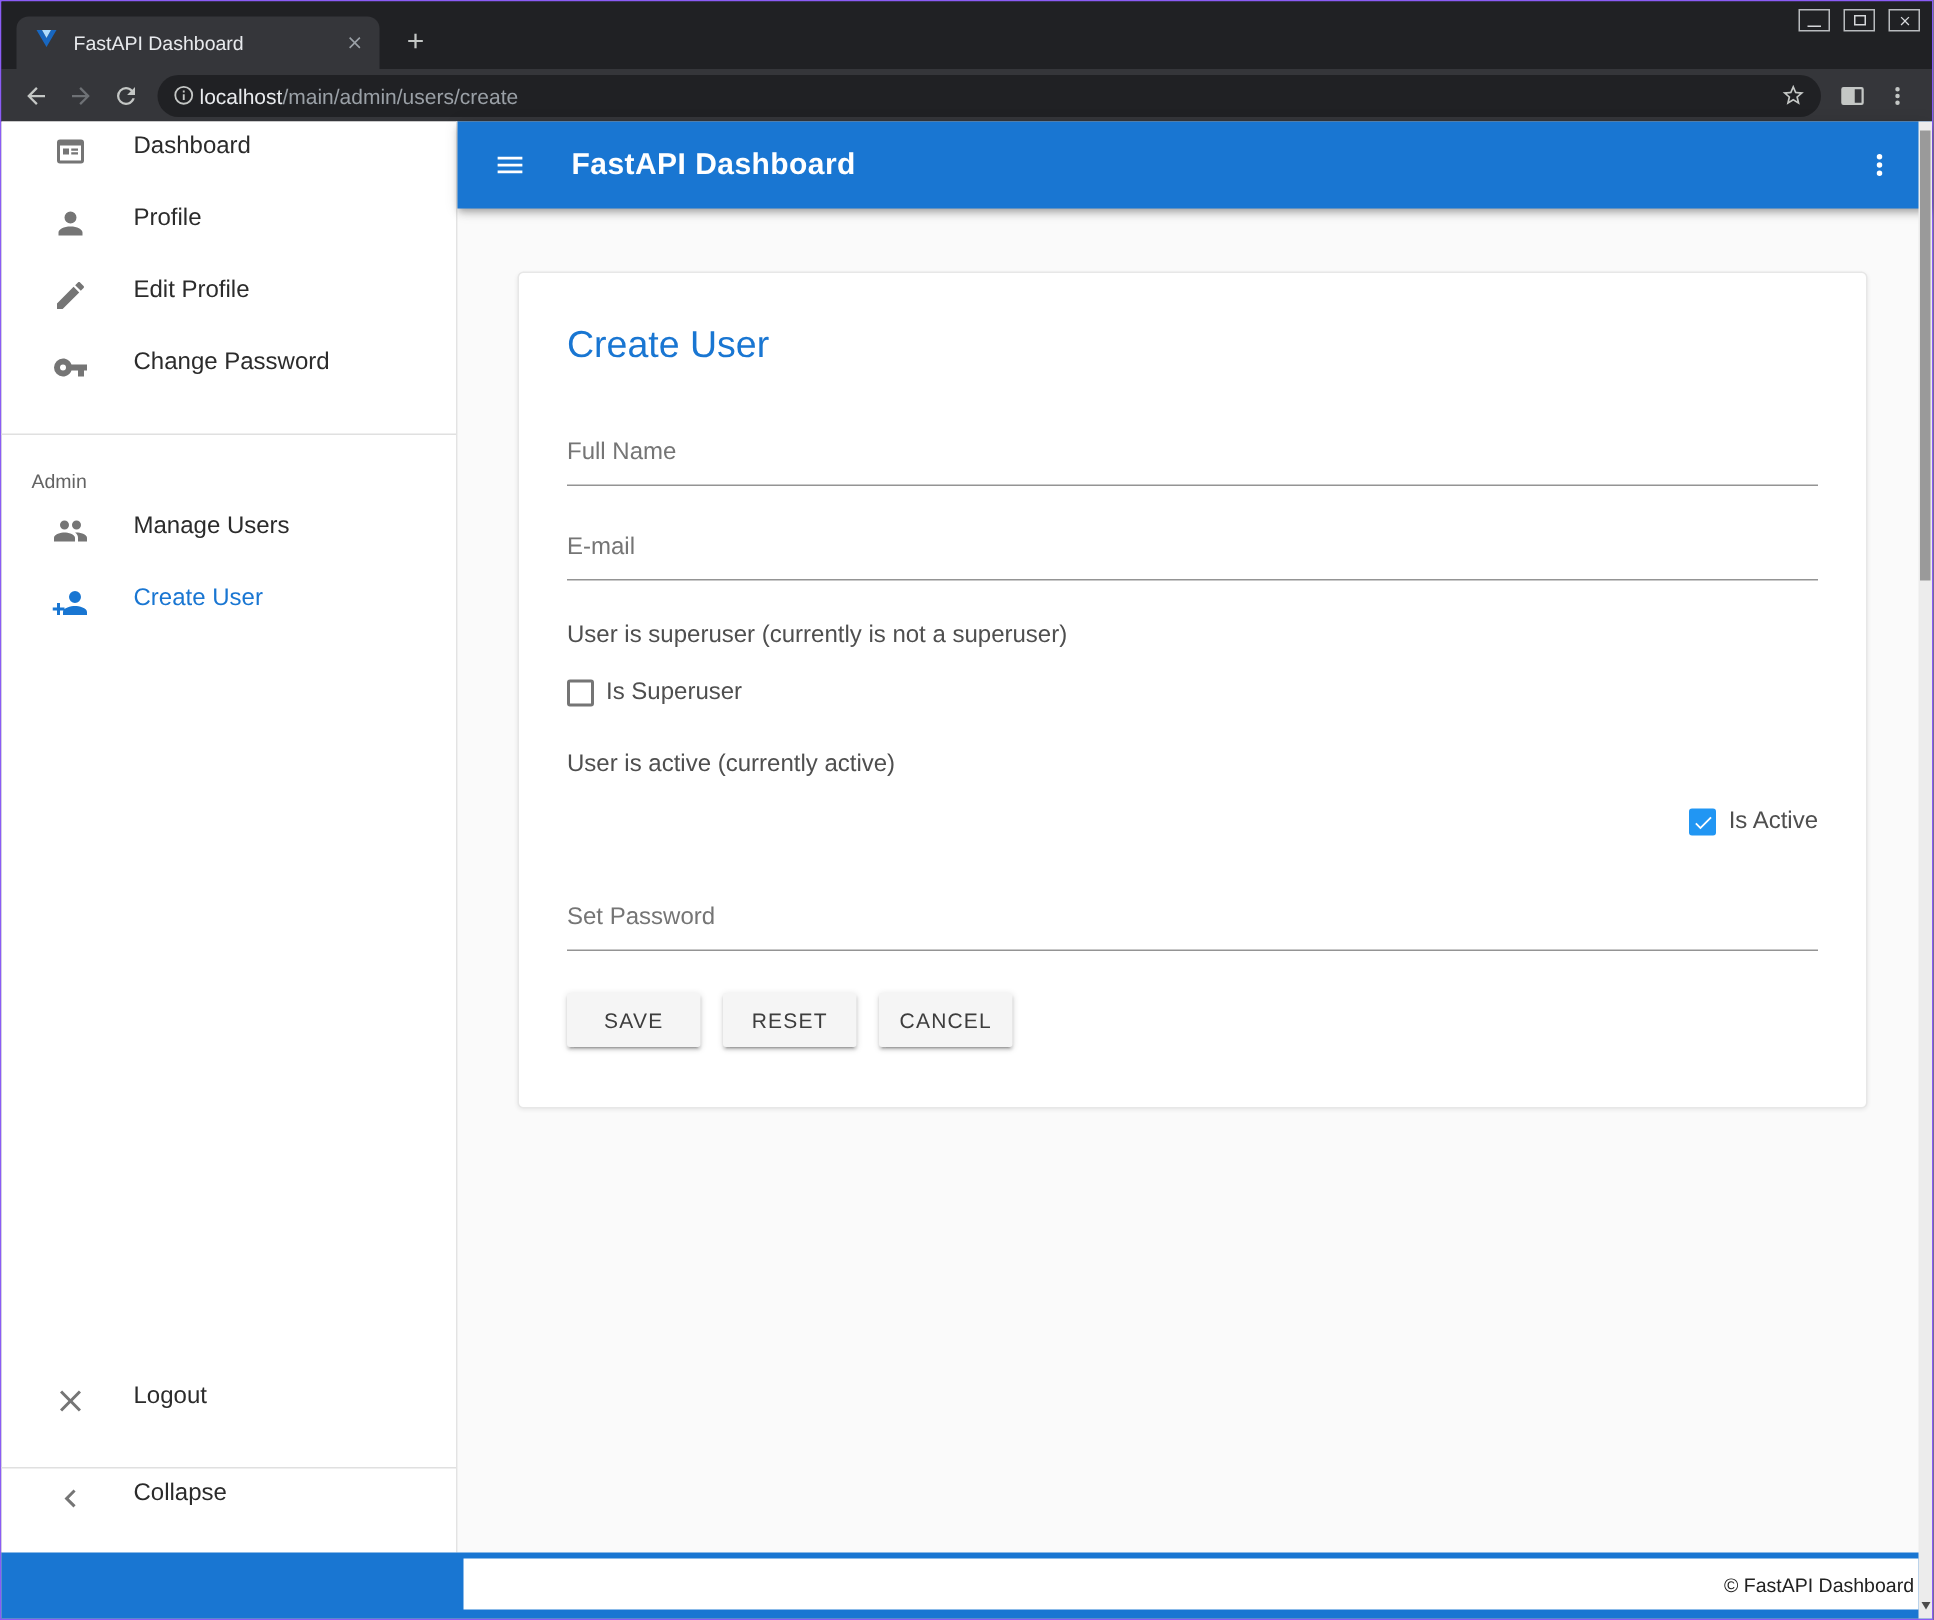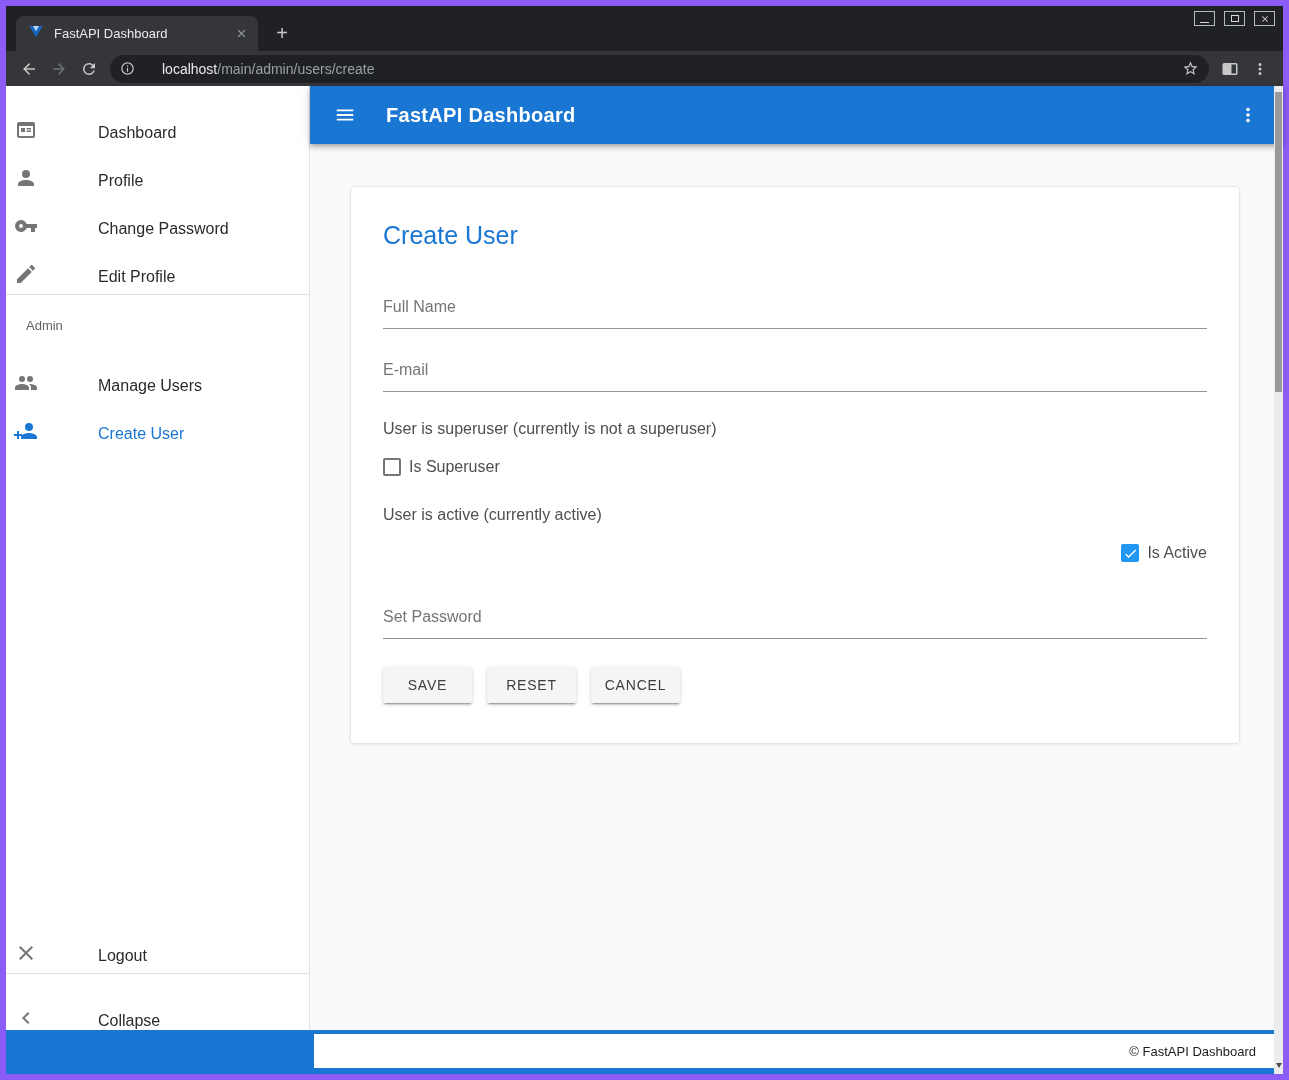--- a/index.html
+++ b/index.html
@@ -1,19 +1,19 @@
 <!DOCTYPE html>
 <html><head>
 <meta charset="utf-8">
 <style>
   * { box-sizing: border-box; margin: 0; padding: 0; }
   html,body { width:1289px; height:1080px; overflow:hidden; }
   body { font-family: "Liberation Sans", sans-serif; background:#202124; }
 
-  .window { width:1289px; height:1080px; border:6px solid #8b5cf6; display:flex; flex-direction:column; background:#202124; }
+  .window { width:1289px; height:1080px; border:1px solid #8b5cf6; display:flex; flex-direction:column; background:#202124; }
 
   
   .titlebar { height:45px; background:#202124; position:relative; flex:none; }
   .tab { position:absolute; left:10px; top:10px; width:242px; height:35px; background:#35363a;
          border-radius:8px 8px 0 0; display:flex; align-items:center; padding:0 8px 0 12px; }
   .tab-title { flex:1; margin-left:10px; font-size:13px; color:#e8eaed; white-space:nowrap; overflow:hidden; }
   .tab-close { width:18px; height:18px; display:flex; align-items:center; justify-content:center; border-radius:50%; }
   .tab-close svg { width:13px; height:13px; fill:#9aa0a6; }
   .new-tab { position:absolute; left:262px; top:13px; width:28px; height:28px; display:flex; align-items:center;
              justify-content:center; color:#c4c7c5; font-size:20px; font-weight:400; border-radius:50%; }
@@ -23,33 +23,33 @@
   .wc-max { width:8px; height:7px; border:1px solid #d5d7da; }
   .win-btn svg { width:10px; height:10px; fill:#d5d7da; }
 
   
   .toolbar { height:35px; background:#35363a; display:flex; align-items:center; padding:0 8px; flex:none; }
   .icon-btn { width:30px; height:28px; display:flex; align-items:center; justify-content:center; border-radius:50%; flex:none; }
   .icon-btn svg { width:18px; height:18px; fill:#c4c7c5; }
   .icon-btn.disabled svg { fill:#6e7175; }
   .urlbar { flex:1; height:28px; margin:0 6px; background:#202124; border-radius:14px; display:flex; align-items:center; padding:0 10px; }
   .urlbar .info svg { width:15px; height:15px; fill:#c4c7c5; display:block; }
-  .url-text { margin-left:27px; font-size:14px; flex:1; white-space:nowrap; overflow:hidden; }
+  .url-text { margin-left:3px; font-size:14px; flex:1; white-space:nowrap; overflow:hidden; }
   .url-host { color:#e8eaed; }
   .url-path { color:#9aa0a6; }
   .urlbar .star svg { width:17px; height:17px; fill:#c4c7c5; display:block; }
 
   
   .page { flex:1; display:flex; flex-direction:column; position:relative; background:#fafafa; min-height:0; }
   .page-body { flex:1; display:flex; min-height:0; }
 
   
   .sidebar { width:304px; flex:none; background:#ffffff; border-right:1px solid #e3e3e3; display:flex; flex-direction:column; padding-top:8px; }
   .side-header { height:44px; display:flex; align-items:center; padding:0 20px; font-size:13px; color:#636363; }
-  .side-item { height:48px; display:flex; align-items:flex-end; padding-left:8px; cursor:pointer;gap:30px; }
+  .side-item { height:48px; display:flex; align-items:flex-start; padding-left:34px; cursor:pointer; }
   .side-item .side-icon { width:24px; height:24px; flex:none; }
   .side-item .side-icon svg { width:24px; height:24px; fill:#757575; display:block; }
   .side-label { margin-left:30px; font-size:16px; color:#2b2b2b; }
   .side-item.active .side-label { color:#1976d2; }
   .side-item.active .side-icon svg { fill:#1976d2; }
   .side-divider { height:1px; background:#e0e0e0; margin:8px 0; flex:none; }
   .side-bottom { margin-top:auto; }
 
   
   .main { flex:1; display:flex; flex-direction:column; min-width:0; }
@@ -81,21 +81,21 @@
 
   .btn-row { display:flex; margin-top:26px; }
   .btn { min-width:89px; height:36px; border:0; border-radius:2px; background:#f5f5f5; color:#3d3d3d;
          font-family:"Liberation Sans", sans-serif; font-size:14px; font-weight:500; letter-spacing:.8px;
          margin-right:15px; cursor:pointer;
          box-shadow:0 3px 1px -2px rgba(0,0,0,.2), 0 2px 2px 0 rgba(0,0,0,.14), 0 1px 5px 0 rgba(0,0,0,.12); }
 
   
   .footer { height:44px; flex:none; background:#1976d2; position:relative; }
   .footer-inner { position:absolute; left:308px; right:9px; top:4px; bottom:6px; background:#fff;
-                  display:flex; align-items:center; justify-content:flex-end; padding-right:18px;
+                  display:flex; align-items:center; justify-content:flex-end; padding-right:3px;
                   font-size:13px; color:#212121; }
 
   
   .scrollbar { position:absolute; top:0; right:0; bottom:0; width:9px; background:#ececec; z-index:6; }
   .scroll-thumb { position:absolute; top:6px; left:1px; right:1px; height:300px; background:#9a9a9a; }
   .scroll-arrow { position:absolute; bottom:3px; left:0; width:9px; height:8px; display:flex; justify-content:center; }
   .scroll-arrow i { width:0; height:0; border-left:3.5px solid transparent; border-right:3.5px solid transparent; border-top:5px solid #4c4c4c; }
 </style>
 </head>
 <body>
@@ -193,33 +193,33 @@
             <svg viewBox="0 0 24 24">
                 <path d="M12,4A4,4 0 0,1 16,8A4,4 0 0,1 12,12A4,4 0 0,1 8,8A4,4 0 0,1 12,4M12,14C16.42,14 20,15.79 20,18V20H4V18C4,15.79 7.58,14 12,14Z"></path>
               </svg>
           </span>
           <span class="side-label">Profile</span>
         </div>
 
         <div class="side-item">
           <span class="side-icon">
             <svg viewBox="0 0 24 24">
+                <path d="M20.71,7.04C21.1,6.65 21.1,6 20.71,5.63L18.37,3.29C18,2.9 17.35,2.9 16.96,3.29L15.12,5.12L18.87,8.87M3,17.25V21H6.75L17.81,9.93L14.06,6.18L3,17.25Z"></path>
+              </svg>
+          </span>
+          <span class="side-label">Edit Profile</span>
+        </div>
+
+        <div class="side-item">
+          <span class="side-icon">
+            <svg viewBox="0 0 24 24">
                 <path d="M7,14A2,2 0 0,1 5,12A2,2 0 0,1 7,10A2,2 0 0,1 9,12A2,2 0 0,1 7,14M12.65,10C11.83,7.67 9.61,6 7,6A6,6 0 0,0 1,12A6,6 0 0,0 7,18C9.61,18 11.83,16.33 12.65,14H17V18H21V14H23V10H12.65Z"></path>
               </svg>
           </span>
           <span class="side-label">Change Password</span>
-        </div>
-
-        <div class="side-item">
-          <span class="side-icon">
-            <svg viewBox="0 0 24 24">
-                <path d="M20.71,7.04C21.1,6.65 21.1,6 20.71,5.63L18.37,3.29C18,2.9 17.35,2.9 16.96,3.29L15.12,5.12L18.87,8.87M3,17.25V21H6.75L17.81,9.93L14.06,6.18L3,17.25Z"></path>
-              </svg>
-          </span>
-          <span class="side-label">Edit Profile</span>
         </div>
 
         <div class="side-divider"></div>
         <div class="side-header">Admin</div>
 
         <div class="side-item">
           <span class="side-icon">
             <svg viewBox="0 0 24 24">
                 <path d="M16,13C15.71,13 15.38,13 15.03,13.05C16.19,13.89 17,15 17,16.5V19H23V16.5C23,14.17 18.33,13 16,13M8,13C5.67,13 1,14.17 1,16.5V19H15V16.5C15,14.17 10.33,13 8,13M8,11A3,3 0 0,0 11,8A3,3 0 0,0 8,5A3,3 0 0,0 5,8A3,3 0 0,0 8,11M16,11A3,3 0 0,0 19,8A3,3 0 0,0 16,5A3,3 0 0,0 13,8A3,3 0 0,0 16,11Z"></path>
               </svg>

